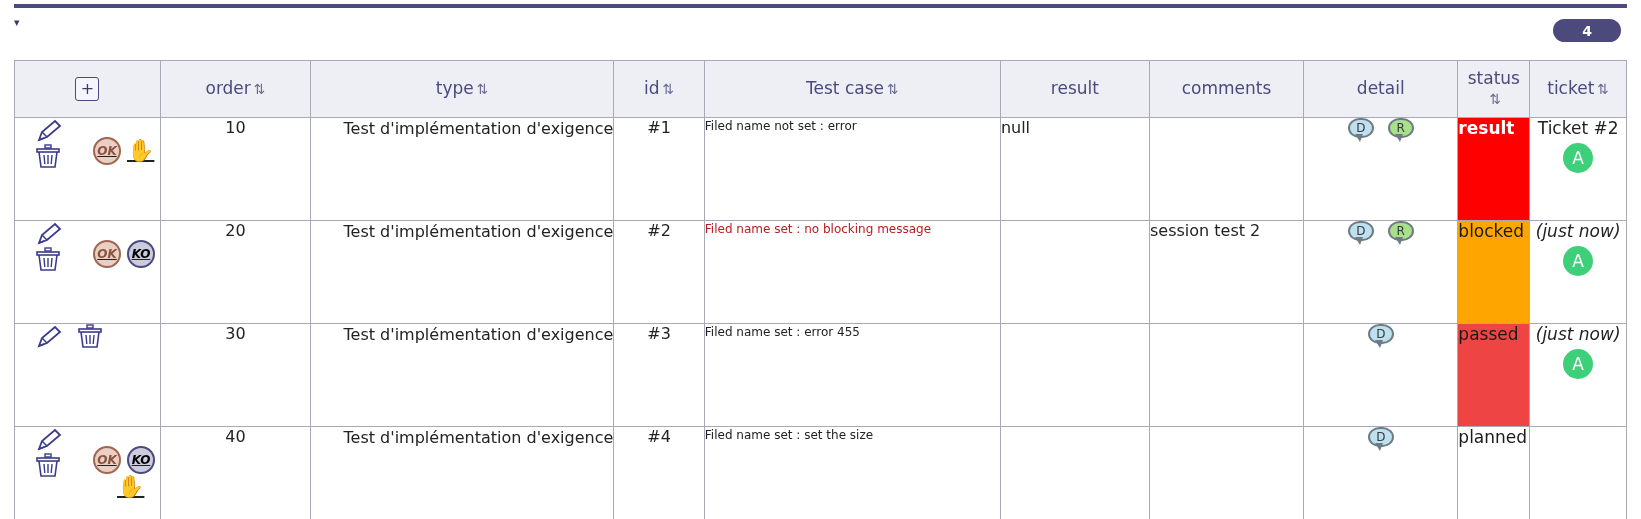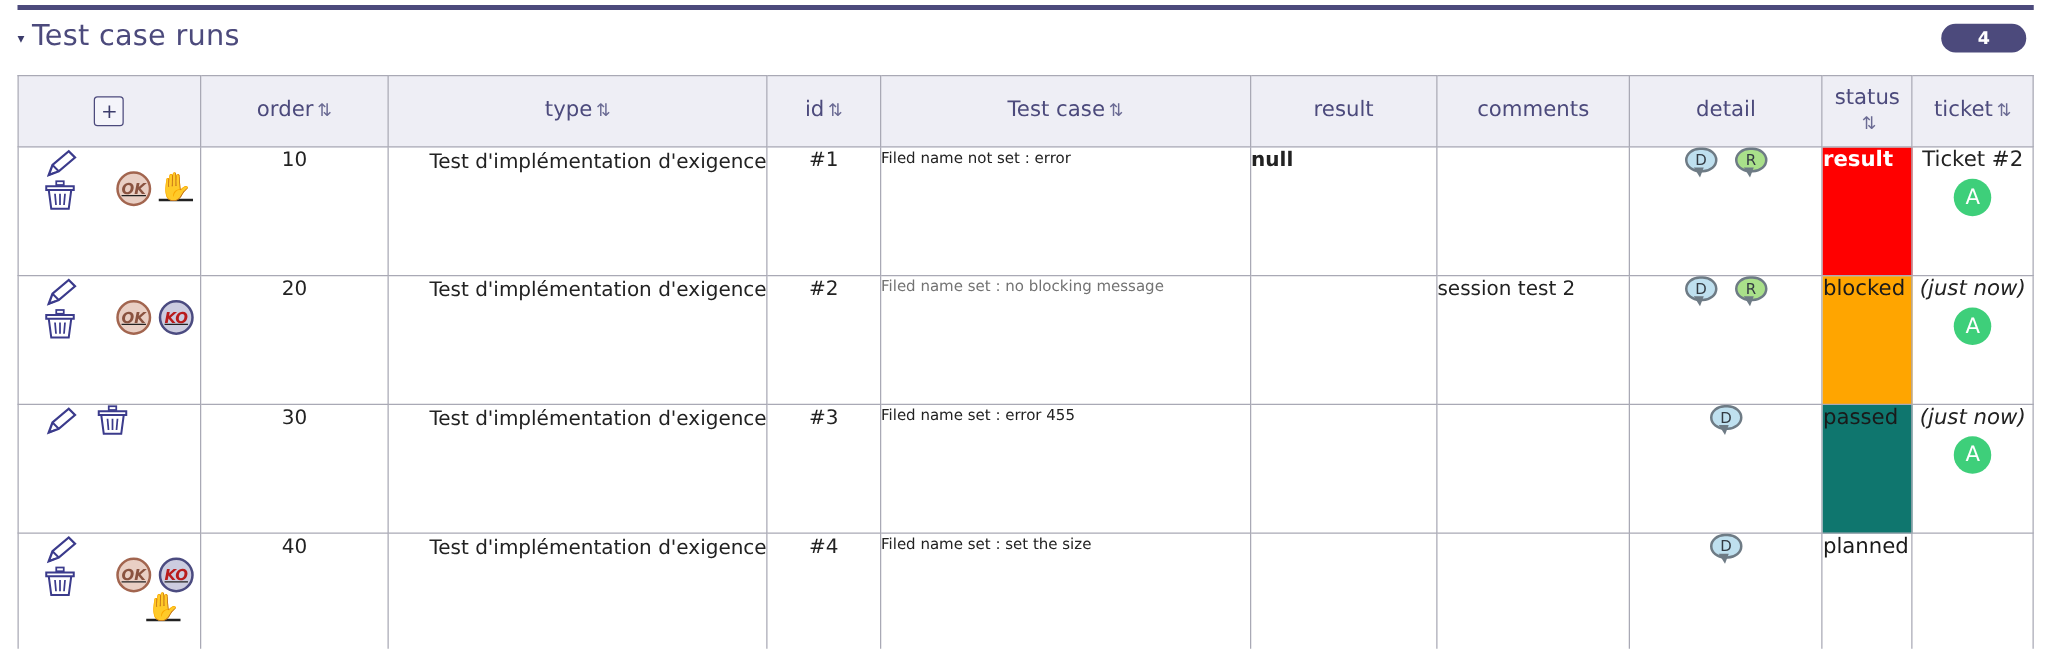--- a/index.html
+++ b/index.html
@@ -114,27 +114,27 @@
     font-size: 16px;
     line-height: 1;
     box-sizing: border-box;
   }
   
   td.c-actions { height: 102px; padding: 8px 0 0 0; }
   td.c-order   { text-align: center; padding-top: 10px; font-size: 16px; }
   td.c-type    { text-align: right; padding: 10px 10px 0 10px; font-size: 16px; line-height: 1.35; }
   td.c-id      { text-align: center; padding-top: 10px; font-size: 16px; }
   td.c-case    { text-align: left; padding: 10px 8px 0 8px; font-size: 12px; line-height: 1.35; }
-  td.c-result  { text-align: left; padding: 10px 8px 0 8px; font-size: 16px; font-weight: bold; }
+  td.c-result  { text-align: left; padding: 10px 8px 0 8px; font-size: 16px; }
   td.c-comments{ text-align: left; padding: 10px 8px 0 8px; font-size: 16px; }
   td.c-detail  { text-align: center; padding: 10px 6px 0 6px; }
   td.c-status  { text-align: left; padding: 0 8px; vertical-align: middle; font-size: 17px; }
   td.c-ticket  { text-align: center; padding: 8px 6px 0 6px; font-size: 17px; line-height: 1.2; }
 
-  .case-link { color: #737373; }
+  .case-link { color: #b91c1c; }
 
   
   .act-group {
     position: relative;
     height: 94px;
   }
   .act-left {
     position: absolute;
     left: 18px;
     top: 0;
@@ -155,21 +155,21 @@
   .trash  { margin-left: 0px; margin-top: -2px; }
 
   
   .okko {
     width: 28px; height: 28px; border-radius: 50%;
     display: inline-flex; align-items: center; justify-content: center;
     font-size: 12px; font-weight: bold; font-style: italic;
     box-sizing: border-box;
   }
   .okko.ok { background: #e9cfc4; border: 2px solid #a2654f; color: #8a5340; }
-  .okko.ko { background: #ccccdf; border: 2px solid #4b4b80; color: #b91c1c; }
+  .okko.ko { background: #ccccdf; border: 2px solid #4b4b80; color: #000000; }
 
   .hand { font-size: 22px; color: #9b59b6; line-height: 1; }
 
   
   .bubbles { display: flex; gap: 14px; justify-content: center; align-items: center; }
   .bubble {
     position: relative;
     width: 26px; height: 20px;
     border-radius: 50% / 55%;
     display: inline-flex; align-items: center; justify-content: center;
@@ -185,21 +185,21 @@
     border-left: 5px solid transparent;
     border-right: 3px solid transparent;
     border-top: 8px solid #6e7b85;
   }
   .bubble.d { background: #bfe0ef; }
   .bubble.r { background: #a9e08a; }
 
   
   .status-failed  { background: #ff0000; color: #ffffff; font-weight: bold; }
   .status-blocked { background: #ffa500; color: #1a1a1a; }
-  .status-passed  { background: #0f766e; color: #1a1a1a; }
+  .status-passed  { background: #ef4444; color: #1a1a1a; }
   .status-planned { background: #ffffff; color: #1a1a1a; }
 
   .avatar {
     width: 30px; height: 30px; border-radius: 50%;
     background: #3ecf7a;
     color: #ffffff;
     display: inline-flex; align-items: center; justify-content: center;
     font-size: 17px;
     margin-top: 5px;
   }
@@ -208,21 +208,20 @@
 </head>
 <body>
 
 <div class="page">
 
   <div class="top-rule"></div>
 
   <div class="section-head">
     <div class="sec-title-wrap">
       <span class="caret">▾</span>
-      <span class="sec-title">Test case runs</span>
     </div>
     <div class="count-badge">4</div>
   </div>
 
   <table class="runs">
     <colgroup>
       <col style="width:142px">
       <col style="width:146px">
       <col style="width:295px">
       <col style="width:88px">

